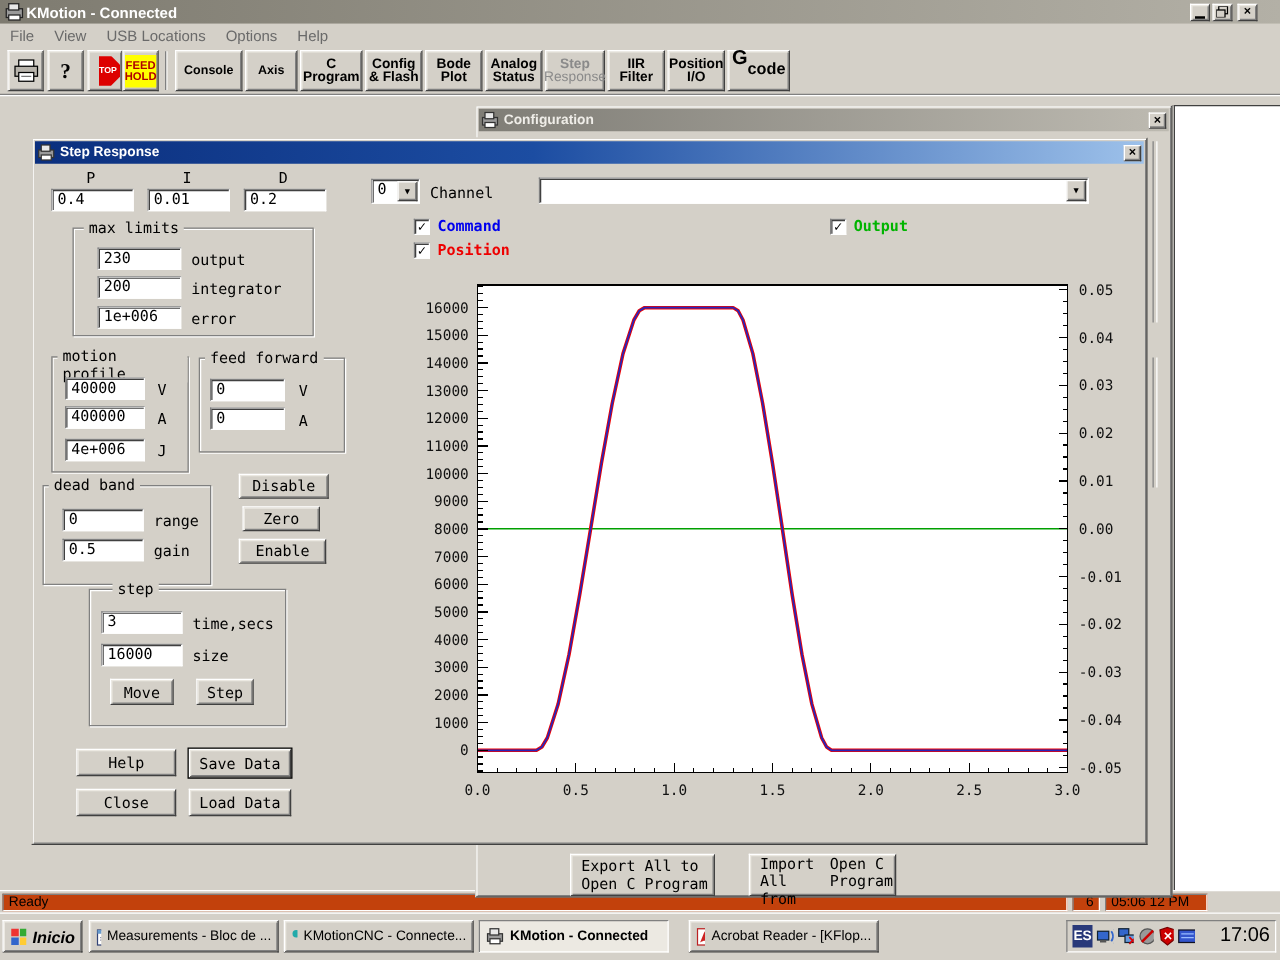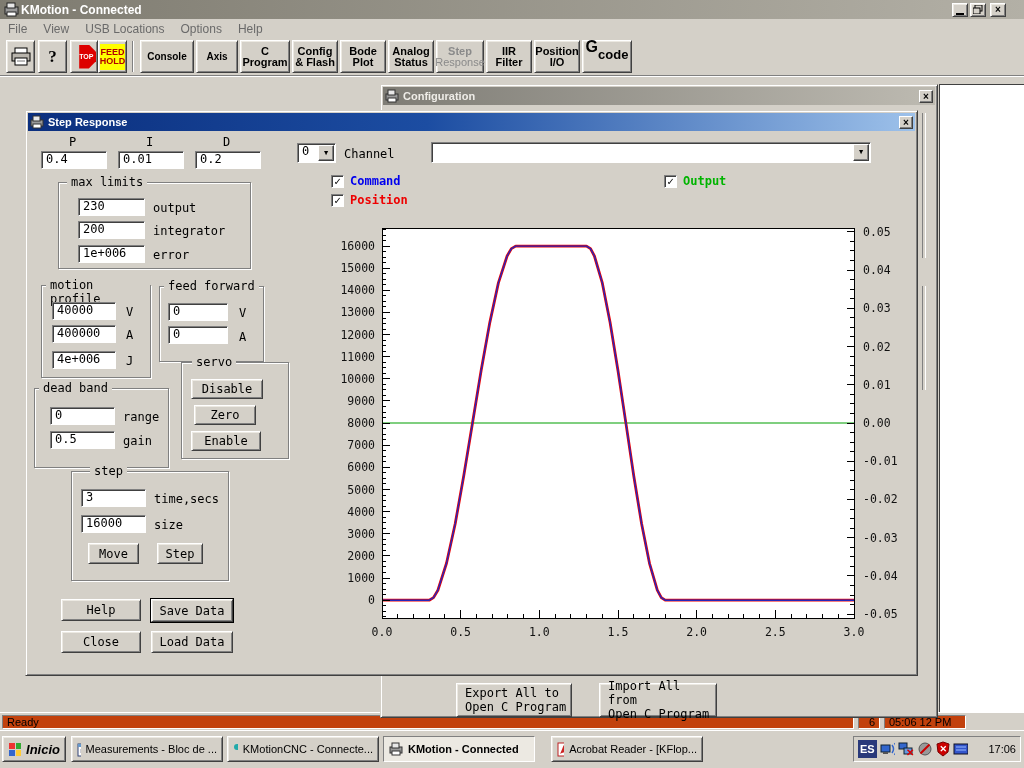--- a/index.html
+++ b/index.html
@@ -165,21 +165,21 @@
       <span class="ttl" style="color:#efede8">Configuration</span>
       <div class="closebox">×</div>
     </div>
 
     <div class="groove-v" style="left:541px;top:28px;height:145px"></div>
     <div class="groove-v" style="left:541px;top:201px;height:104px"></div>
     <div class="cbtn" style="left:75px;top:598px;width:116px;height:34px;flex-direction:column;align-items:flex-start;padding-left:8px;line-height:14px">
       <span>Export All to</span>
         <span>Open C Program</span>
     </div>
-    <div class="cbtn" style="left:218px;top:598px;width:118px;height:34px;flex-direction:column;align-items:flex-start;padding-left:8px;line-height:14px">
+    <div class="cbtn" style="left:218px;top:598px;width:118px;height:34px;flex-direction:row;align-items:flex-start;padding-left:8px;line-height:14px">
       <span>Import All from</span>
         <span>Open C Program</span>
     </div>
   </div>
 
   <div class="abs windowframe" style="left:25px;top:110px;width:893px;height:566px">
     <div class="dlg-titlebar abs" style="left:2px;top:2px;width:887px;background:linear-gradient(90deg,#0b2f7e 0%,#1c4da2 45%,#9dc1ea 100%)">
       <svg width="14" height="14">
           <rect x="1" y="5" width="12" height="6" fill="#9a9a9a" stroke="#333"></rect>
           <rect x="3" y="1" width="7" height="5" fill="#e8e8e8" stroke="#333"></rect>
@@ -232,31 +232,28 @@
     <div class="groupbox" style="left:15px;top:174px;width:110px;height:93px">
       <span class="gb-label" style="left:4px">motion profile</span>
     </div>
     <div class="field" style="left:26px;top:191px;width:64px">40000</div>
     <span class="flabel" style="left:100px;top:194px">V</span>
     <div class="field" style="left:26px;top:214px;width:64px">400000</div>
     <span class="flabel" style="left:100px;top:217px">A</span>
     <div class="field" style="left:26px;top:240px;width:64px">4e+006</div>
     <span class="flabel" style="left:100px;top:243px">J</span>
 
-    <div class="groupbox" style="left:133px;top:175px;width:105px;height:76px">
+    <div class="groupbox" style="left:133px;top:175px;width:117px;height:76px">
       <span class="gb-label" style="left:4px">feed forward</span>
     </div>
     <div class="field" style="left:142px;top:192px;width:60px">0</div>
     <span class="flabel" style="left:213px;top:195px">V</span>
     <div class="field" style="left:142px;top:215px;width:60px">0</div>
     <span class="flabel" style="left:213px;top:219px">A</span>
 
-    <div class="groupbox" style="left:155px;top:251px;width:108px;height:97px">
-      <span class="gb-label" style="left:10px">servo</span>
-    </div>
     <div class="cbtn" style="left:165px;top:268px;width:72px;height:20px">Disable</div>
     <div class="cbtn" style="left:168px;top:294px;width:62px;height:20px">Zero</div>
     <div class="cbtn" style="left:165px;top:320px;width:70px;height:20px">Enable</div>
 
     <div class="groupbox" style="left:8px;top:277px;width:135px;height:80px">
       <span class="gb-label" style="left:4px">dead band</span>
     </div>
     <div class="field" style="left:24px;top:296px;width:65px">0</div>
     <span class="flabel" style="left:97px;top:299px">range</span>
     <div class="field" style="left:24px;top:320px;width:65px">0.5</div>
@@ -525,17 +522,17 @@
         </svg>
       <svg width="16" height="16">
           <path d="M8 1 L14 3 L13 11 L8 15 L3 11 L2 3 Z" fill="#c00" stroke="#700"></path>
           <text x="4.5" y="11" font-size="9" font-weight="bold" fill="#fff">✕</text>
         </svg>
       <svg width="17" height="16">
           <rect x="1" y="3" width="14" height="10" fill="#35c" stroke="#112"></rect>
           <line x1="3" y1="6" x2="13" y2="6" stroke="#9bf"></line>
           <line x1="3" y1="9" x2="13" y2="9" stroke="#9bf"></line>
         </svg>
-      <span style="font-size:11px;margin-left:17px">17:06</span>
+      <span style="font-size:16px;margin-left:17px">17:06</span>
     </div>
   </div>
 
 </div>
 
 </body></html>

